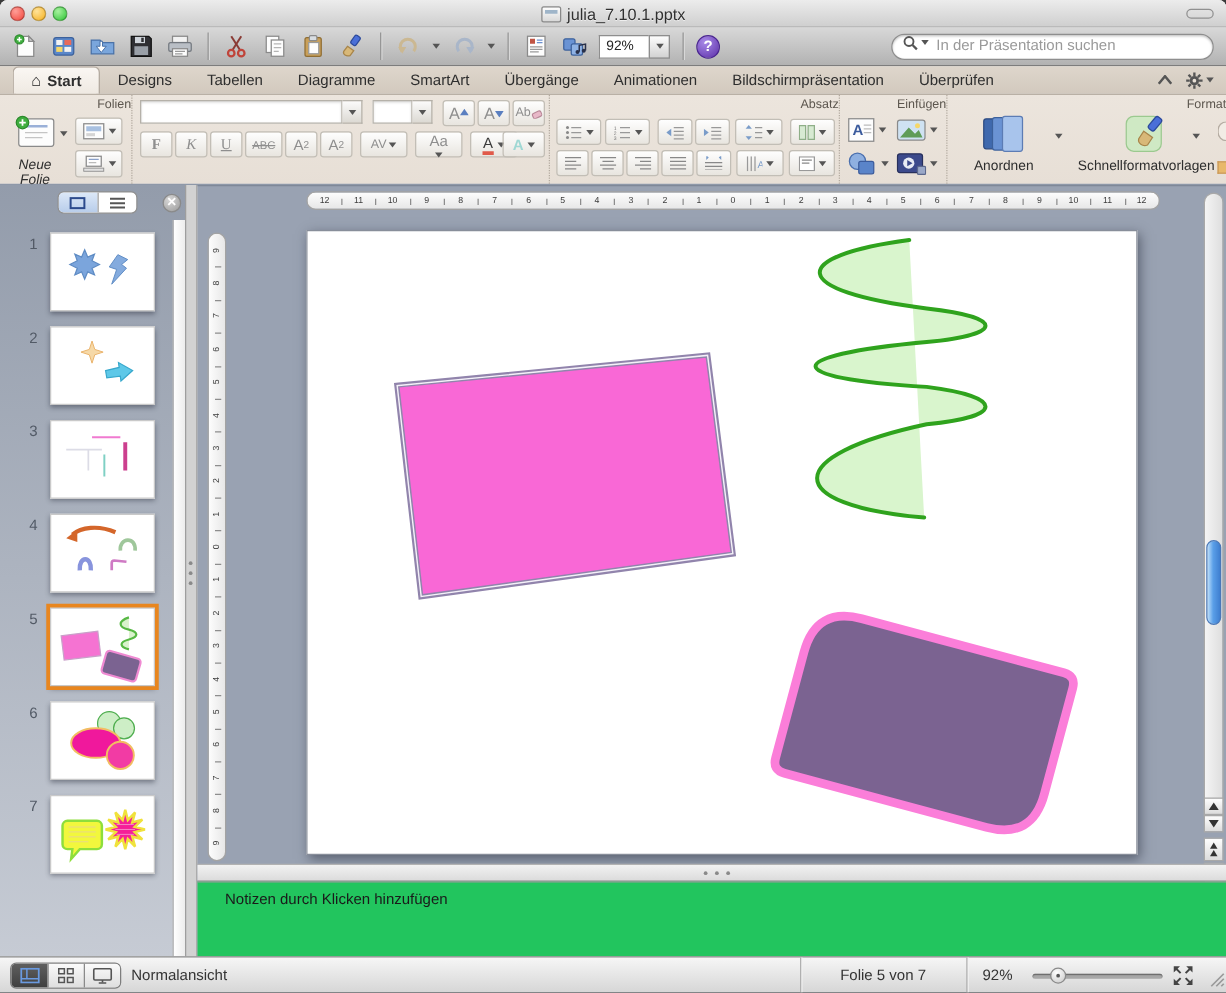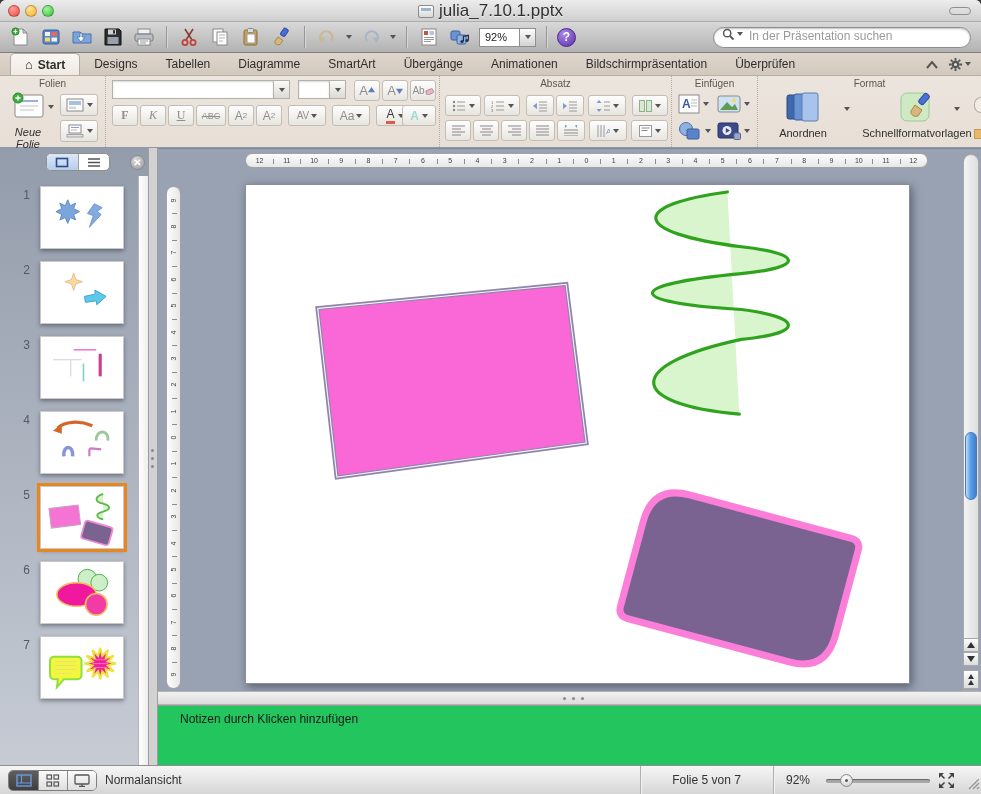--- a/index.html
+++ b/index.html
@@ -9,21 +9,21 @@
   
   .titlebar{position:absolute;left:0;top:0;width:981px;height:22px;
     background:linear-gradient(#ececec,#cfcfcf);border-bottom:1px solid #adadad;}
   .tl{position:absolute;top:5px;width:12px;height:12px;border-radius:50%;border:1px solid rgba(0,0,0,.25);}
   .tl.red{left:8px;background:radial-gradient(circle at 35% 30%,#ff9f98,#f2463c);}
   .tl.yellow{left:25px;background:radial-gradient(circle at 35% 30%,#ffe39a,#f5b01f);}
   .tl.green{left:42px;background:radial-gradient(circle at 35% 30%,#a8f2a0,#2fc435);}
   .title-wrap{position:absolute;left:0;right:0;top:0;height:22px;display:flex;align-items:center;justify-content:center;gap:5px;}
   .title-icon{width:16px;height:13px;border:1px solid #8a8a8a;border-radius:2px;background:linear-gradient(#fdfdfd,#d8d8d8);position:relative;}
   .title-icon::after{content:'';position:absolute;left:2px;top:2px;width:10px;height:3px;background:#9fb5c9;}
-  .title-text{font-size:17px;color:#303030;text-shadow:0 1px 0 rgba(255,255,255,.6);}
+  .title-text{font-size:13px;color:#303030;text-shadow:0 1px 0 rgba(255,255,255,.6);}
   .tb-pill{position:absolute;right:10px;top:7px;width:22px;height:8px;border-radius:4px;border:1px solid #909090;background:linear-gradient(#f5f5f5,#cicic1,#cfcfcf);}
 
   
   .toolbar{position:absolute;left:0;top:22px;width:981px;height:31px;
     background:linear-gradient(#d8d8d8,#b2b2b2);border-bottom:1px solid #7d7d7d;
     display:flex;align-items:center;padding:0 8px;gap:7px;}
   .ticon{width:24px;height:24px;display:flex;align-items:center;justify-content:center;flex:0 0 auto;}
   .tsep{width:1px;height:22px;background:#969696;box-shadow:1px 0 0 #d8d8d8;margin:0 3px;flex:0 0 auto;}
   .dd{width:0;height:0;border-left:3px solid transparent;border-right:3px solid transparent;border-top:4px solid #555;display:inline-block;}
   .zoombox{display:flex;align-items:center;flex:0 0 auto;}
@@ -47,21 +47,21 @@
   .tab{height:22px;display:flex;align-items:center;gap:5px;padding:0 14px;font-size:12px;color:#2e2e2e;flex:0 0 auto;}
   .tab.active{background:linear-gradient(#faf7f3,#efe9e2);border:1px solid #b3aaa0;border-bottom:none;border-radius:5px 5px 0 0;font-weight:bold;}
   .tab .home-glyph{font-size:13px;line-height:12px;color:#222;}
   .tabbar-right{margin-left:auto;display:flex;align-items:center;gap:10px;padding-right:10px;height:100%;}
 
   
   .ribbon{position:absolute;left:0;top:76px;width:981px;height:72px;
     background:linear-gradient(#ece5dd,#e7dfd6);border-bottom:1px solid #8e98a8;display:flex;}
   .rgroup{height:100%;display:flex;flex-direction:column;border-right:1px dotted #b3aaa0;}
   .rgroup:last-child{border-right:none;}
-  .glabel{height:15px;font-size:10px;color:#5c564e;text-align:center;line-height:15px;flex:0 0 auto;}
+  .glabel{height:15px;font-size:10px;color:#5c564e;text-align:right;line-height:15px;flex:0 0 auto;}
   .gbody{flex:1;position:relative;}
   .rbtn{position:absolute;border:1px solid #c2beb6;border-radius:3px;background:linear-gradient(#fefefe,#e8e5df);
     display:flex;align-items:center;justify-content:center;font-size:12px;color:#8e8e8e;}
   .combo{position:absolute;display:flex;}
   .combo .cfield{background:#fff;border:1px solid #b5b1a9;height:19px;box-shadow:inset 0 1px 2px rgba(0,0,0,.15);}
   .combo .cbtn{width:16px;height:19px;border:1px solid #b5b1a9;border-left:none;background:linear-gradient(#fbfbfb,#dcd9d3);
     display:flex;align-items:center;justify-content:center;}
   .biglabel{position:absolute;font-size:11px;color:#2e2e2e;text-align:center;}
   .minisvg{display:block;}
   .arr-abs{position:absolute;}
@@ -432,21 +432,21 @@
             <sup style="font-size:8px;">2</sup>
         </div>
         <div class="rbtn" style="left:150px;top:29px;width:26px;height:21px;">
           <span>A</span>
             <sub style="font-size:8px;">2</sub>
         </div>
         <div class="rbtn" style="left:182px;top:29px;width:38px;height:21px;font-size:10px;gap:2px;">
           <span>AV</span>
             <span class="dd"></span>
         </div>
-        <div class="rbtn" style="left:226px;top:29px;width:38px;height:21px;gap:2px;">
+        <div class="rbtn" style="left:226px;top:29px;width:38px;height:21px;gap:2px;flex-direction:column;">
           <span>Aa</span>
             <span class="dd"></span>
         </div>
         <div class="rbtn" style="left:270px;top:29px;width:38px;height:21px;gap:3px;">
           <span style="color:#3a3a3a;border-bottom:3px solid #e05a4a;line-height:13px;">A</span>
             <span class="dd"></span>
         </div>
         <div class="rbtn" style="left:296px;top:29px;width:34px;height:21px;gap:3px;background:linear-gradient(#fefefe,#e8e5df);">
           <span style="color:#9fd8d4;font-weight:bold;">A</span>
             <span class="dd"></span>

